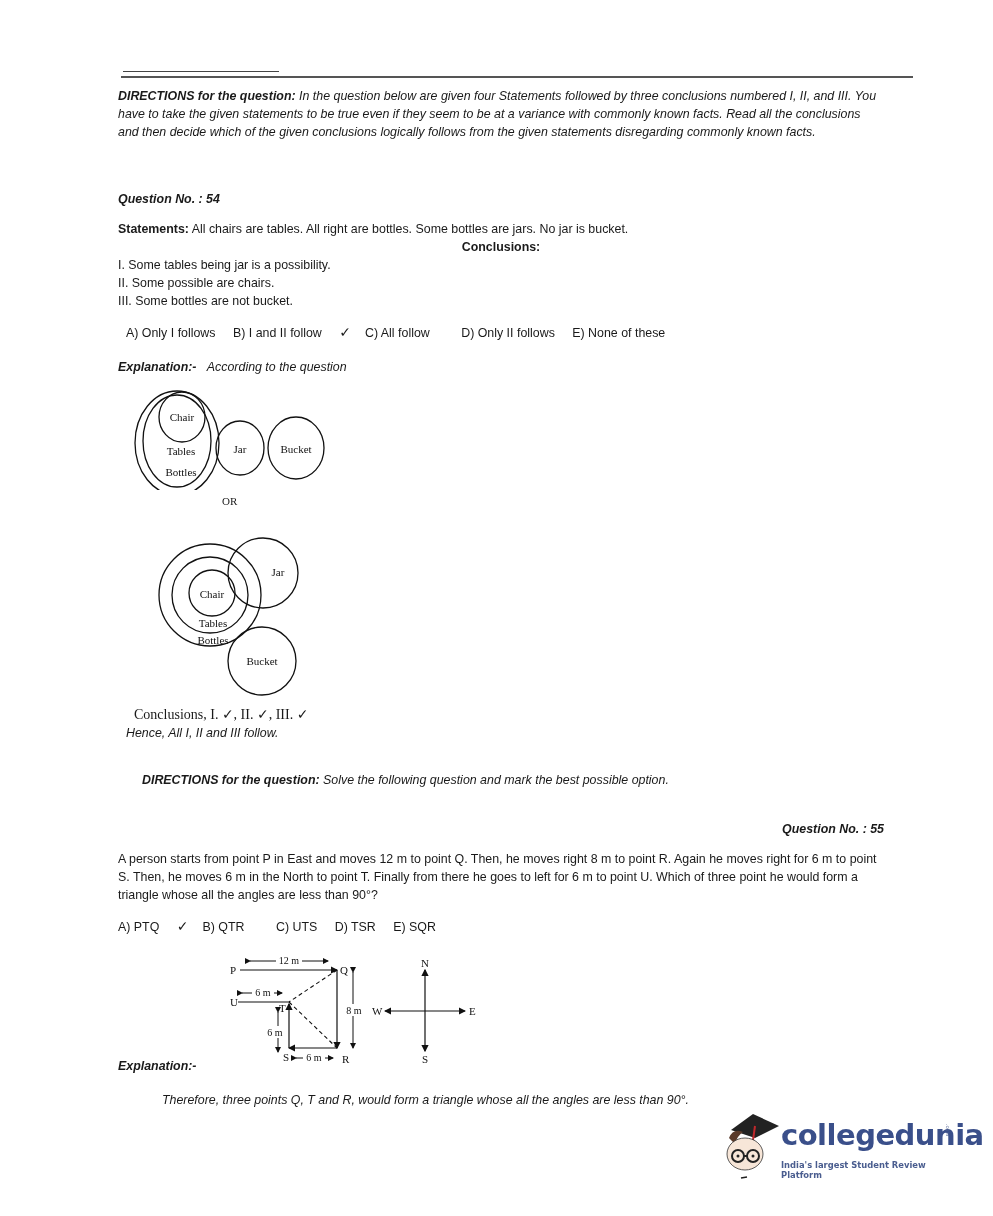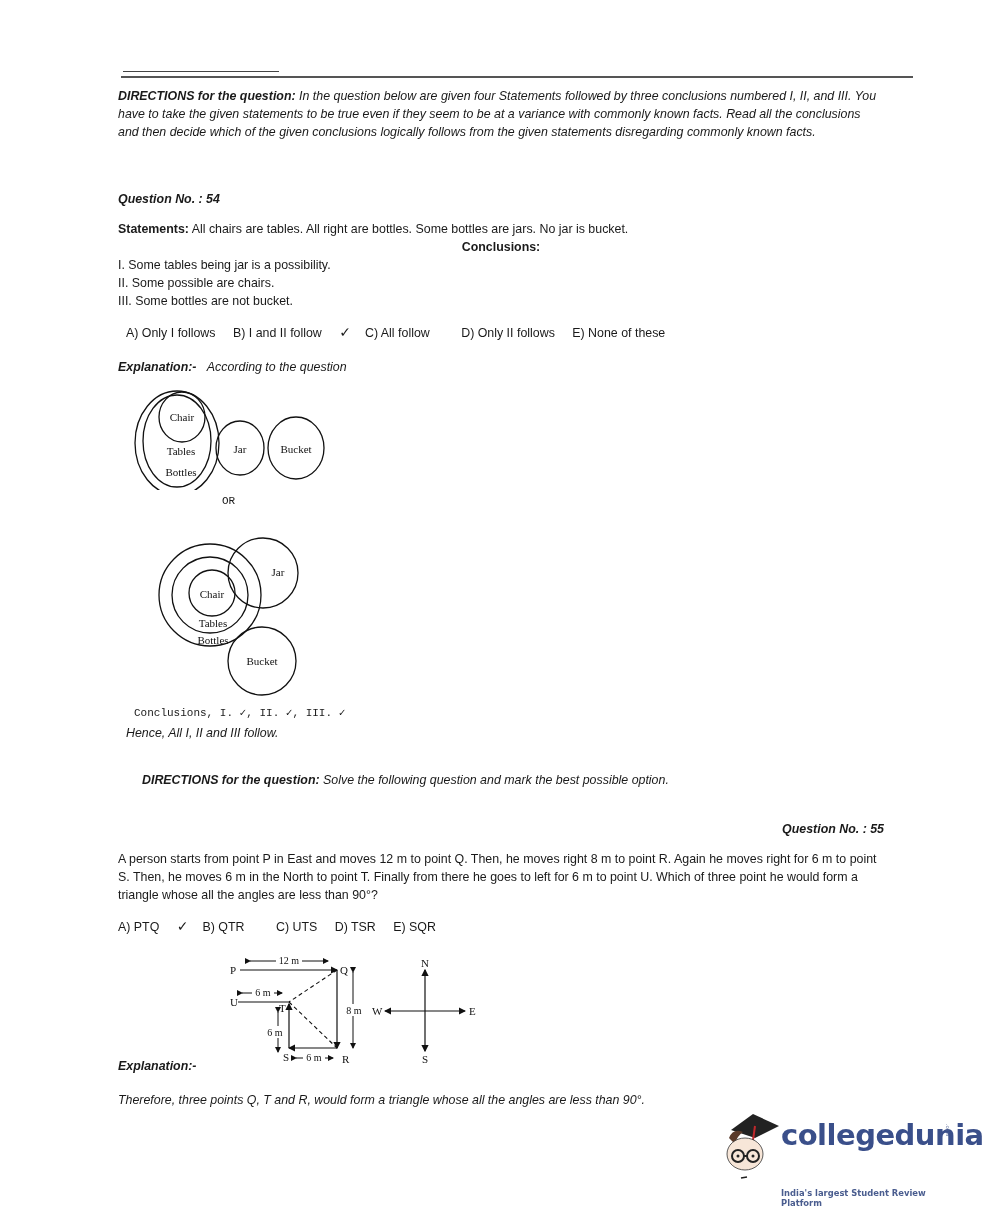--- a/index.html
+++ b/index.html
@@ -5,26 +5,26 @@
   html, body { margin: 0; padding: 0; background: #ffffff; }
   body { width: 993px; height: 1216px; position: relative; overflow: hidden;
          font-family: "Liberation Sans", sans-serif; color: #1a1a1a; }
   .abs { position: absolute; }
   .rule-short { left: 123px; top: 71px; width: 156px; height: 1px; background: #444; }
   .rule-long { left: 121px; top: 76px; width: 792px; height: 2px; background: #555; }
   .para { left: 118px; width: 766px; font-size: 12.4px; line-height: 18px; }
   .it { font-style: italic; }
   .b { font-weight: bold; text-align: center; }
   .bi { font-weight: bold; font-style: italic; }
-  .serif { font-family: Liberation Mono, monospace; }
+  .serif { font-family: Liberation Serif, serif; }
   .opts span { margin-right: 14px; }
   .check { font-size: 14px; }
   svg text { font-family: "Liberation Serif", serif; fill: #111; }
   .logo-word { font-family: "DejaVu Sans", sans-serif; font-weight: bold; color: #3a4f8a; font-size: 29px; letter-spacing: -0.5px; }
-  .logo-tag { font-family: "DejaVu Sans", sans-serif; font-weight: bold; color: #4a5d8f; font-size: 8.4px; margin-top: 28px; }
+  .logo-tag { font-family: "DejaVu Sans", sans-serif; font-weight: bold; color: #4a5d8f; font-size: 8.4px; }
 </style>
 </head>
 <body>
 
 <div class="abs rule-short"></div>
 <div class="abs rule-long"></div>
 
 <div class="abs para it" style="top:87px;">
   <span class="bi">DIRECTIONS for the question:</span><span> In the question below are given four Statements followed by three conclusions numbered I, II, and III. You have to take the given statements to be true even if they seem to be at a variance with commonly known facts. Read all the conclusions and then decide which of the given conclusions logically follows from the given statements disregarding commonly known facts.</span>
 </div>
@@ -72,21 +72,21 @@
   <circle cx="62" cy="73" r="23" fill="none" stroke="#111" stroke-width="1.3"></circle>
   <circle cx="113" cy="53" r="35" fill="none" stroke="#111" stroke-width="1.3"></circle>
   <circle cx="112" cy="141" r="34" fill="none" stroke="#111" stroke-width="1.3"></circle>
   <text x="128" y="56" font-size="11" text-anchor="middle">Jar</text>
   <text x="62" y="78" font-size="11" text-anchor="middle">Chair</text>
   <text x="63" y="107" font-size="11" text-anchor="middle">Tables</text>
   <text x="63" y="124" font-size="11" text-anchor="middle">Bottles</text>
   <text x="112" y="145" font-size="11" text-anchor="middle">Bucket</text>
 </svg>
 
-<div class="abs serif" style="left:134px; top:706px; font-size:11px;">Conclusions, I. ✓, II. ✓, III. ✓</div>
+<div class="abs serif" style="left:134px; top:706px; font-size:14px;">Conclusions, I. ✓, II. ✓, III. ✓</div>
 <div class="abs para it" style="top:724px;margin-left:8px;">Hence, All I, II and III follow.</div>
 
 <div class="abs para it" style="top:771px;margin-left:24px;">
   <span class="bi">DIRECTIONS for the question:</span><span> Solve the following question and mark the best possible option.</span>
 </div>
 
 <div class="abs para bi" style="top:820px;text-align:right;">Question No. : 55</div>
 
 <div class="abs para" style="top:850px; width:770px;">A person starts from point P in East and moves 12 m to point Q. Then, he moves right 8 m to point R. Again he moves right for 6 m to point S. Then, he moves 6 m in the North to point T. Finally from there he goes to left for 6 m to point U. Which of three point he would form a triangle whose all the angles are less than 90°?</div>
 
@@ -152,21 +152,21 @@
   <line x1="60" y1="61" x2="60" y2="101" stroke="#111" stroke-width="1.2" marker-end="url(#ah2)"></line>
   <line x1="60" y1="61" x2="100" y2="61" stroke="#111" stroke-width="1.2" marker-end="url(#ah2)"></line>
   <line x1="60" y1="61" x2="20" y2="61" stroke="#111" stroke-width="1.2" marker-end="url(#ah2)"></line>
   <text x="60" y="17" font-size="11" text-anchor="middle">N</text>
   <text x="60" y="113" font-size="11" text-anchor="middle">S</text>
   <text x="104" y="65" font-size="11">E</text>
   <text x="7" y="65" font-size="11">W</text>
 </svg>
 
 <div class="abs para bi" style="top:1057px;">Explanation:-</div>
-<div class="abs para it" style="top:1091px;">Therefore, three points Q, T and R, would form a triangle whose all the angles are less than 90°.</div>
+<div class="abs para it" style="top:1091px;margin-left:44px;">Therefore, three points Q, T and R, would form a triangle whose all the angles are less than 90°.</div>
 
 <div class="abs" style="left:723px; top:1108px; width:230px; height:75px;">
   <svg class="abs" style="left:0; top:0;" width="60" height="72">
     <polygon points="8,22 30,6 56,18 32,30" fill="#222"></polygon>
     <line x1="32" y1="18" x2="30" y2="32" stroke="#c0282c" stroke-width="2"></line>
     <path d="M6,30 Q10,20 20,24 Q14,28 12,36 Z" fill="#5a3a2a"></path>
     <ellipse cx="22" cy="46" rx="18" ry="16" fill="#f7e6d8" stroke="#333" stroke-width="0.8"></ellipse>
     <circle cx="15" cy="48" r="6" fill="none" stroke="#222" stroke-width="2"></circle>
     <circle cx="30" cy="48" r="6" fill="none" stroke="#222" stroke-width="2"></circle>
     <circle cx="15" cy="48" r="1.5" fill="#222"></circle>

